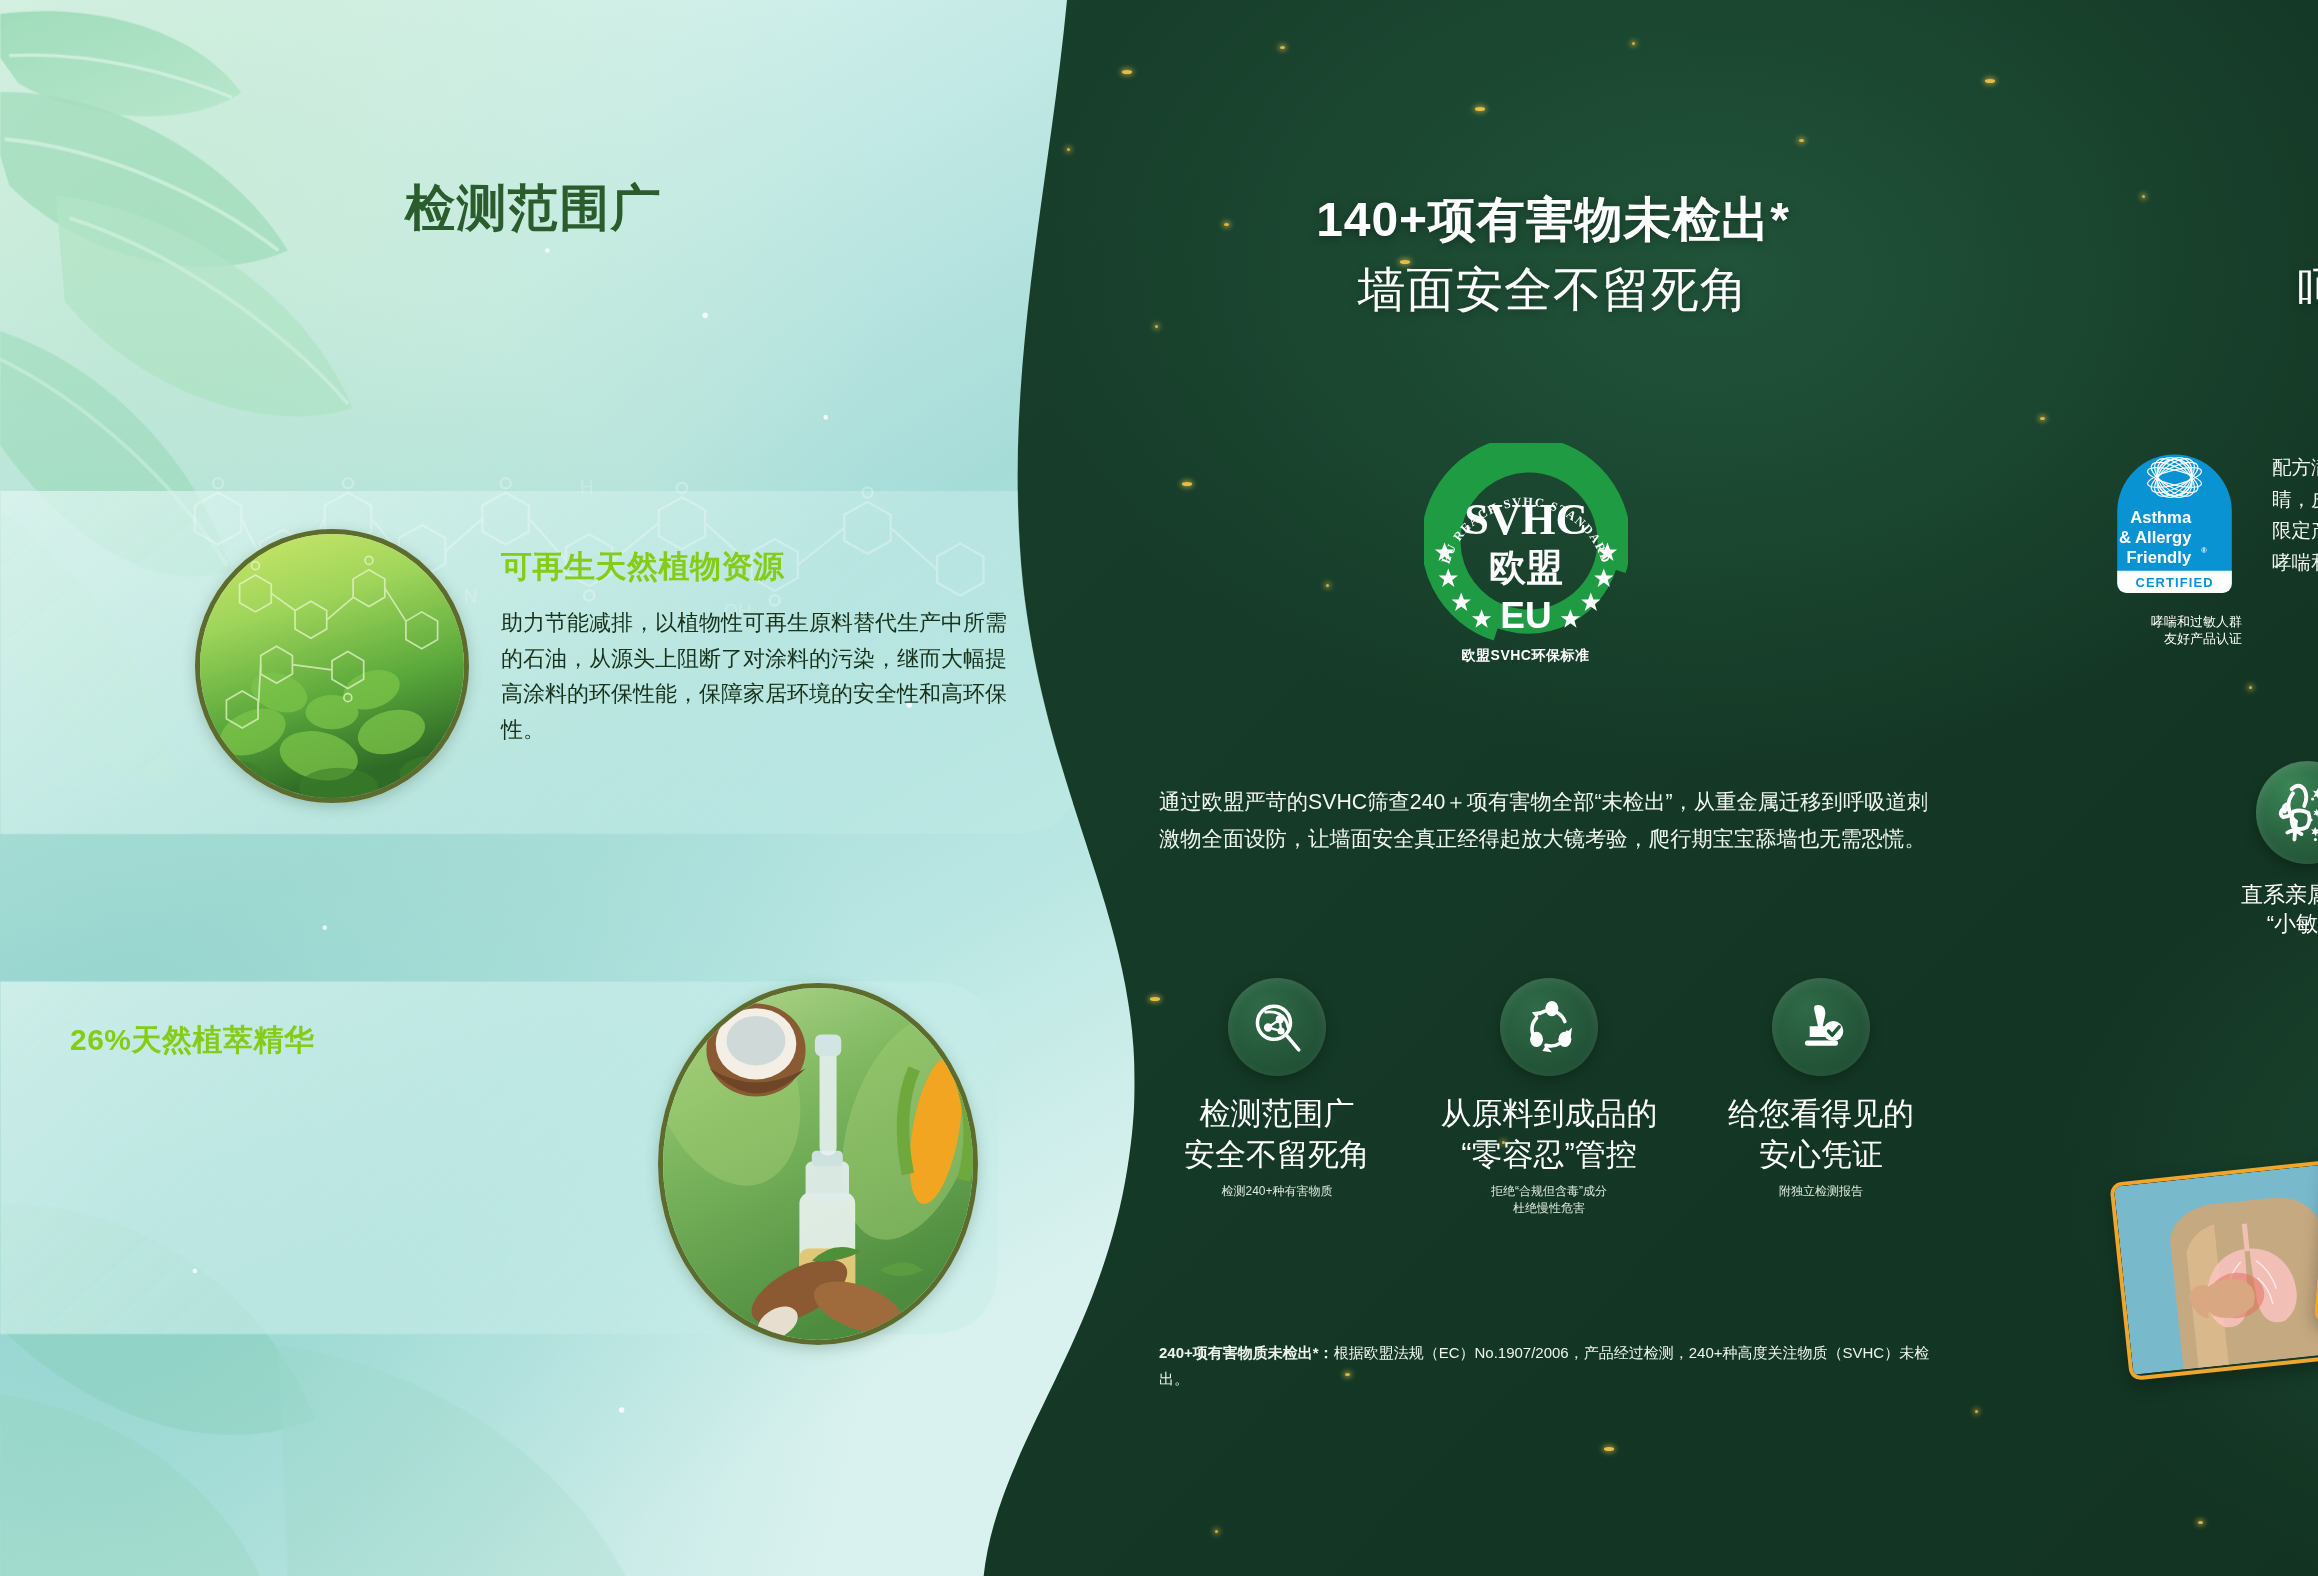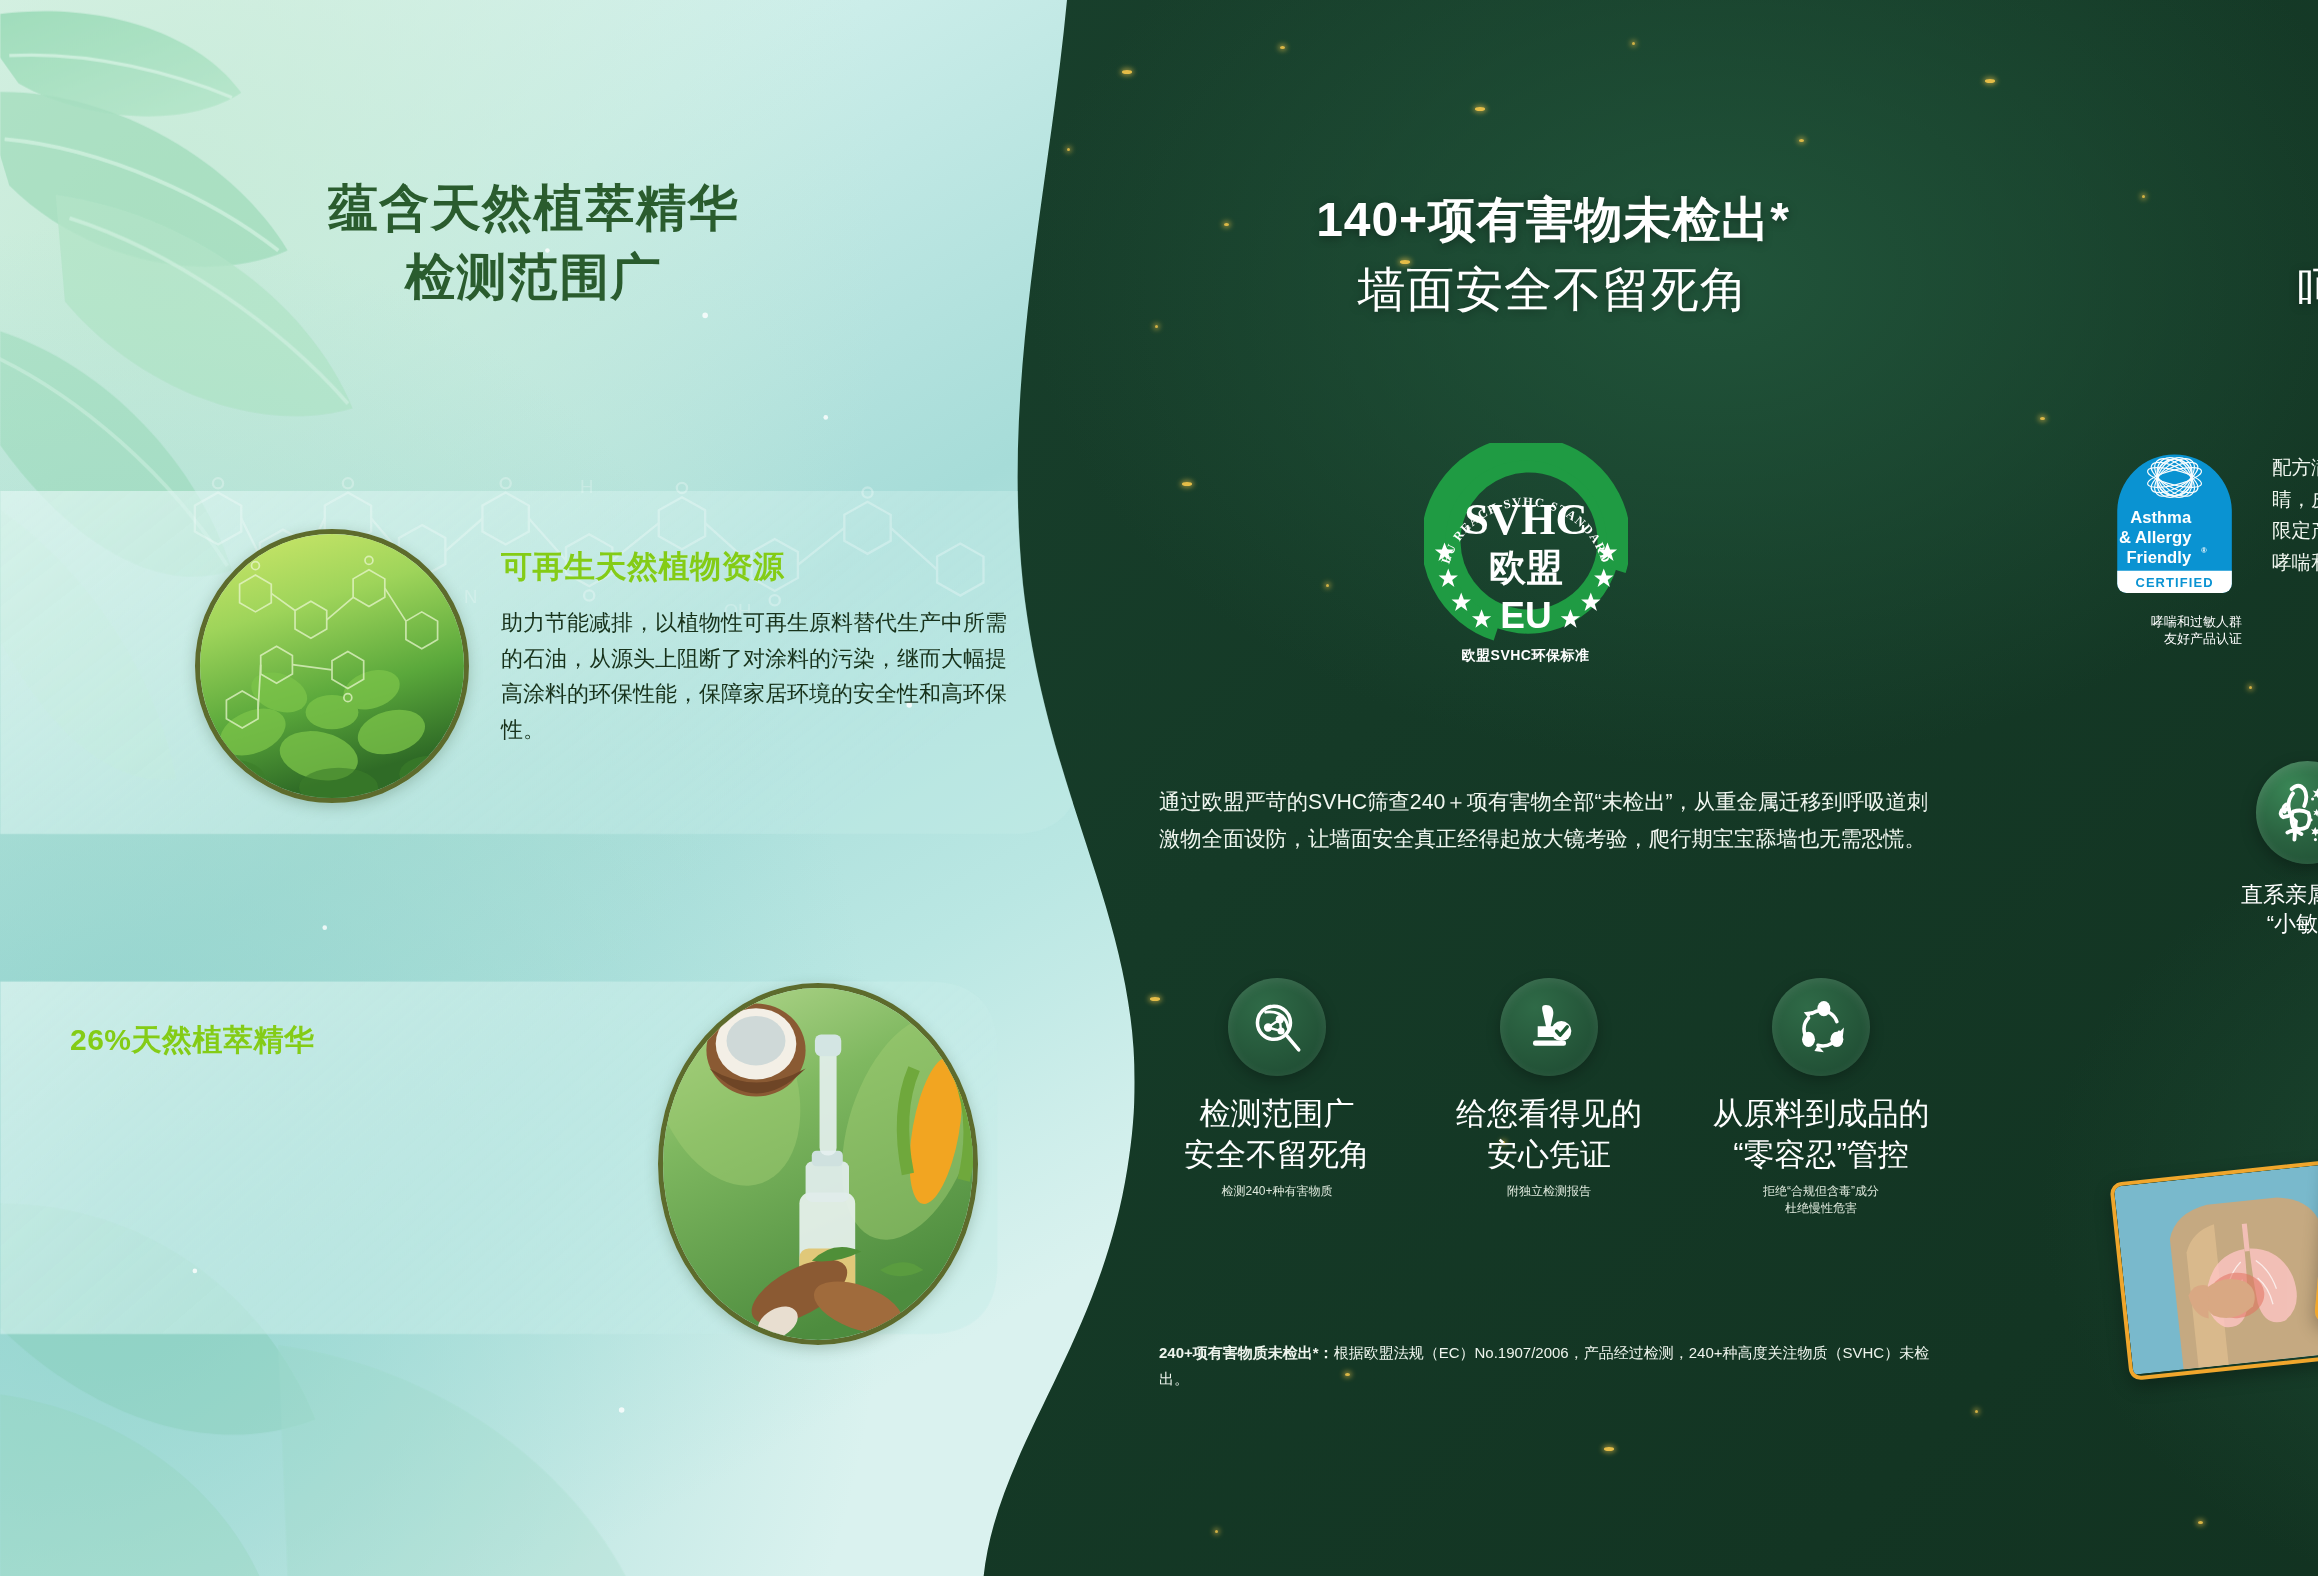--- a/index.html
+++ b/index.html
@@ -255,21 +255,20 @@
           <circle cx="1180" cy="540" r="5"></circle>
             <circle cx="1960" cy="1520" r="6"></circle>
           <circle cx="700" cy="2000" r="5"></circle>
             <circle cx="1340" cy="3040" r="6"></circle>
           <circle cx="420" cy="2740" r="5"></circle>
         </g>
       </g>
     </svg>
 
     <div class="left-title">
-      <div>蕴含天然植萃精华</div>
       <div>检测范围广</div>
     </div>
 
     <div class="photo-oval oval1">
       <svg class="oval-img" viewBox="0 0 200 200" preserveAspectRatio="none">
         <defs>
           <linearGradient id="gphoto" x1="0" y1="0" x2="0.3" y2="1">
             <stop offset="0%" stop-color="#cfe86a"></stop>
             <stop offset="35%" stop-color="#9ed45a"></stop>
             <stop offset="70%" stop-color="#5aa83b"></stop>
@@ -432,41 +431,20 @@
       </div>
       <div class="icon-sub">
         <div>检测240+种有害物质</div>
         <div></div>
       </div>
     </div>
 
     <div class="icon-col">
       <div class="icon-bubble">
         <svg width="59" height="59" viewBox="0 0 100 100">
-          <g fill="#ffffff">
-            <path d="M44 12 C54 12 58 20 56 30 L52 48 L66 48 L66 66 L30 66 L30 48 L44 48 L40 30 C38 20 34 12 44 12 Z"></path>
-            <rect x="22" y="72" width="56" height="9" rx="4"></rect>
-            <circle cx="70" cy="56" r="17"></circle>
-          </g>
-          <path d="M62 56 L68 63 L80 49" stroke="#1d5a33" stroke-width="6" fill="none" stroke-linecap="round" stroke-linejoin="round"></path>
-        </svg>
-      </div>
-      <div class="icon-title">
-        <div>给您看得见的</div>
-        <div>安心凭证</div>
-      </div>
-      <div class="icon-sub">
-        <div>附独立检测报告</div>
-        <div></div>
-      </div>
-    </div>
-
-    <div class="icon-col">
-      <div class="icon-bubble">
-        <svg width="59" height="59" viewBox="0 0 100 100">
           <g stroke="#ffffff" stroke-width="6" fill="none" stroke-linecap="round">
             <path d="M34 26 A 28 28 0 0 1 76 40"></path>
             <path d="M80 58 A 28 28 0 0 1 44 80"></path>
             <path d="M22 62 A 28 28 0 0 1 28 34"></path>
           </g>
           <g fill="#ffffff">
             <ellipse cx="54" cy="18" rx="11" ry="13"></ellipse>
             <ellipse cx="28" cy="70" rx="11" ry="13"></ellipse>
             <ellipse cx="76" cy="70" rx="11" ry="13"></ellipse>
             <path d="M28 34 L20 24 L36 22 Z"></path>
@@ -475,20 +453,41 @@
           </g>
         </svg>
       </div>
       <div class="icon-title">
         <div>从原料到成品的</div>
         <div>“零容忍”管控</div>
       </div>
       <div class="icon-sub">
         <div>拒绝“合规但含毒”成分</div>
         <div>杜绝慢性危害</div>
+      </div>
+    </div>
+
+    <div class="icon-col">
+      <div class="icon-bubble">
+        <svg width="59" height="59" viewBox="0 0 100 100">
+          <g fill="#ffffff">
+            <path d="M44 12 C54 12 58 20 56 30 L52 48 L66 48 L66 66 L30 66 L30 48 L44 48 L40 30 C38 20 34 12 44 12 Z"></path>
+            <rect x="22" y="72" width="56" height="9" rx="4"></rect>
+            <circle cx="70" cy="56" r="17"></circle>
+          </g>
+          <path d="M62 56 L68 63 L80 49" stroke="#1d5a33" stroke-width="6" fill="none" stroke-linecap="round" stroke-linejoin="round"></path>
+        </svg>
+      </div>
+      <div class="icon-title">
+        <div>给您看得见的</div>
+        <div>安心凭证</div>
+      </div>
+      <div class="icon-sub">
+        <div>附独立检测报告</div>
+        <div></div>
       </div>
     </div>
   </div>
 
   <div class="footnote">
     <b>240+项有害物质未检出*：</b><span>根据欧盟法规（EC）No.1907/2006，产品经过检测，240+种高度关注物质（SVHC）未检出。</span>
   </div>
 
   <div class="right-title">
     <div>过敏友好</div>

